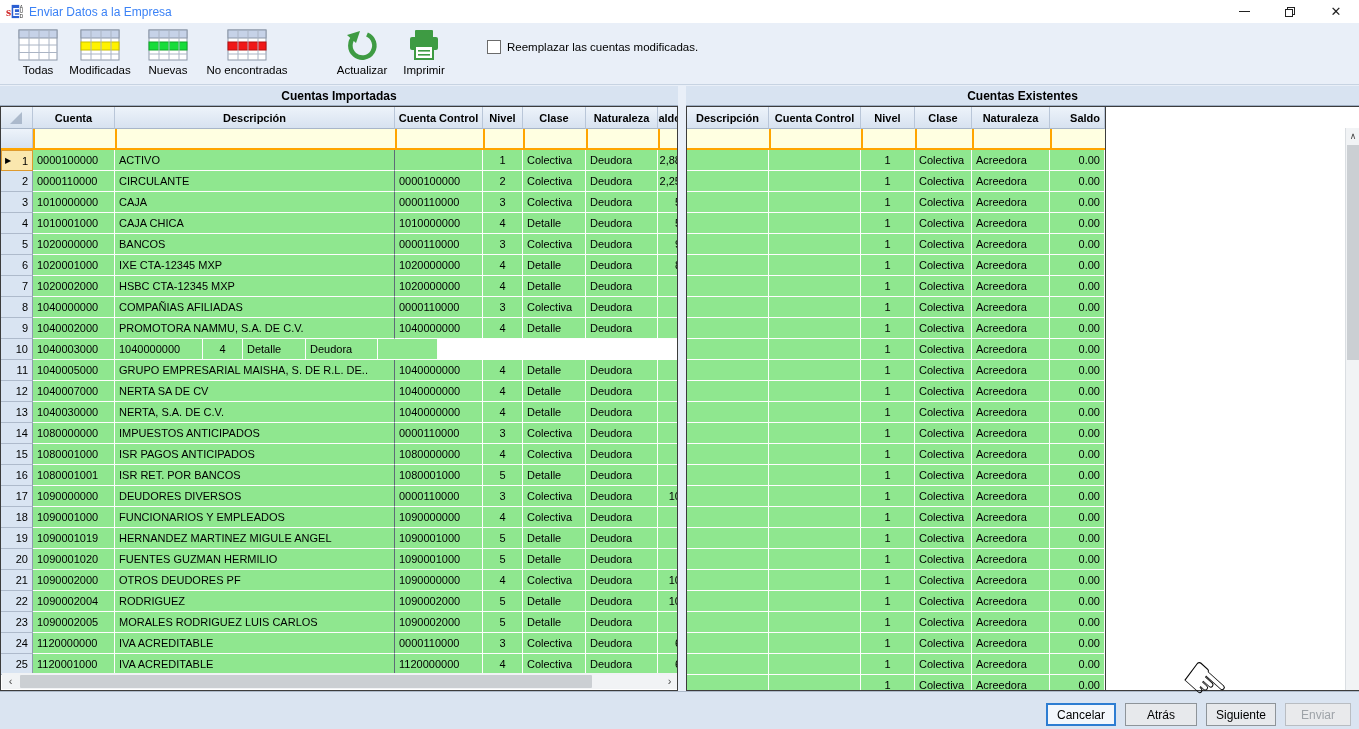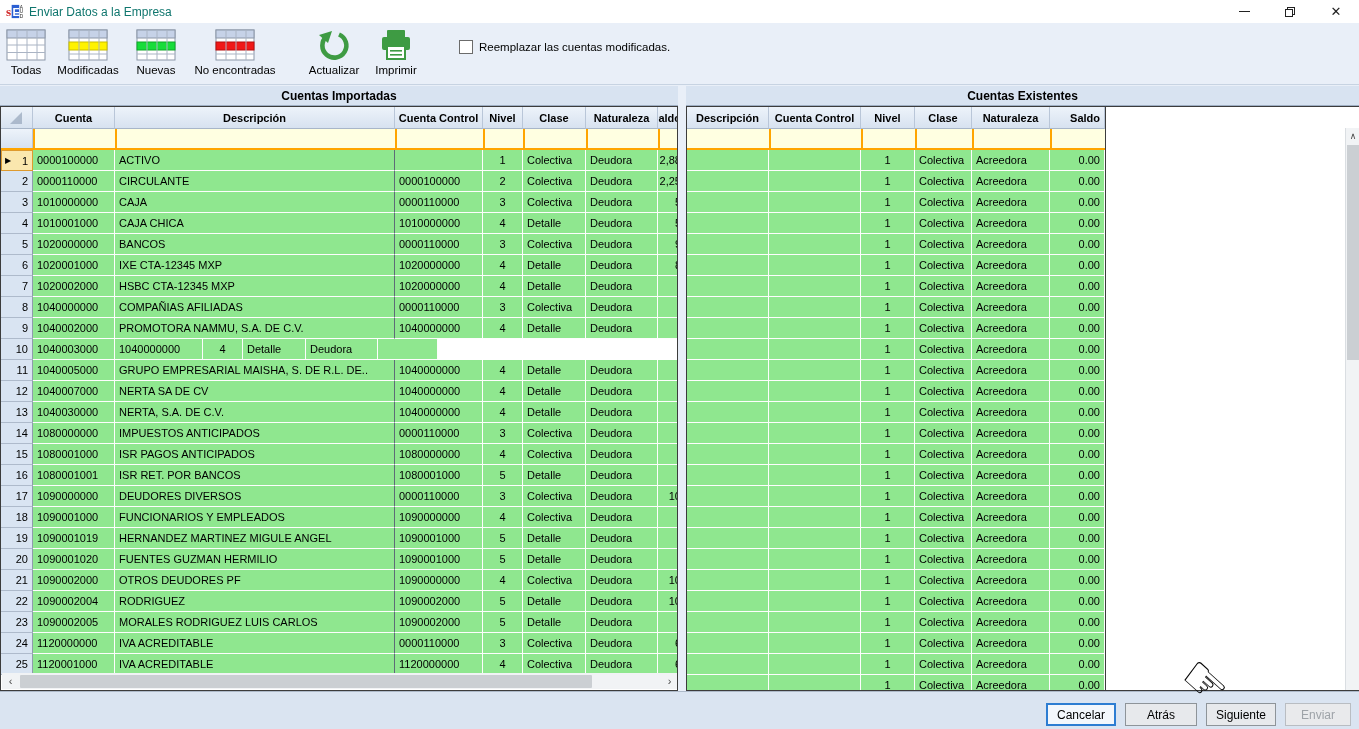--- a/index.html
+++ b/index.html
@@ -4,39 +4,39 @@
 <style>
   * { margin:0; padding:0; box-sizing:border-box; }
   html,body { width:1359px; height:729px; overflow:hidden; }
   body { font-family:"Liberation Sans", sans-serif; background:#E9EFF8; position:relative; }
 
   .window { position:absolute; inset:0; width:1359px; height:729px; background:#E9EFF8; border-bottom:2px solid #141414; }
 
   
   .titlebar { position:absolute; left:0; top:0; width:1359px; height:23px; background:#FFFFFF; display:flex; align-items:center; }
   .appicon { width:17px; height:17px; margin-left:6px; flex:0 0 auto; }
-  .titletext { font-size:12px; color:#0f766e; margin-left:6px; white-space:nowrap; }
+  .titletext { font-size:12px; color:#3b82f6; margin-left:6px; white-space:nowrap; }
   .wincontrols { position:absolute; right:0; top:0; height:23px; display:flex; }
   .winbtn { width:46px; height:23px; display:flex; align-items:center; justify-content:center; color:#222; font-size:11px; }
   .minglyph { width:11px; border-top:1px solid #222; }
   .restoreglyph { position:relative; width:10px; height:10px; }
   .restoreglyph .r1 { position:absolute; right:0; top:0; width:8px; height:8px; border:1px solid #222; background:#fff; }
   .restoreglyph .r2 { position:absolute; left:0; bottom:0; width:8px; height:8px; border:1px solid #222; background:#fff; }
   .closeglyph { font-size:13px; line-height:1; }
 
   
   .toolbar { position:absolute; left:0; top:23px; width:1359px; height:62px; background:#E9EFF8; display:flex; align-items:flex-start; padding-left:3px; border-bottom:1px solid #C7D3E2; }
   .tbtn { display:flex; flex-direction:column; align-items:center; padding-top:6px; cursor:default; }
   .tbtn svg { display:block; }
   .tbtn .tlabel { font-size:11.5px; color:#000; margin-top:3px; white-space:nowrap; }
-  .w-todas { width:46px; }
+  .w-todas { width:46px;margin-left:12px; }
   .w-mod { width:78px; }
   .w-new { width:58px; }
   .w-nf { width:100px; }
-  .w-act { width:66px; margin-left:16px; }
+  .w-act { width:66px; margin-left:32px; }
   .w-imp { width:58px; }
   .cbwrap { display:flex; align-items:center; margin-left:34px; margin-top:17px; }
   .cbbox { width:14px; height:14px; background:#fff; border:1px solid #6B6B6B; flex:0 0 auto; }
   .cblabel { font-size:11.5px; margin-left:6px; color:#000; white-space:nowrap; }
 
   
   .main { position:absolute; left:0; top:85px; width:1359px; height:606px; background:#E9EFF8; }
   .panel-title { position:absolute; top:1px; height:20px; background:#D8E3F1; border-bottom:1px solid #9FAFC4; display:flex; align-items:center; justify-content:center; font-size:12px; font-weight:bold; color:#000; }
   .pt-left { left:0; width:678px; }
   .pt-right { left:686px; width:673px; }

